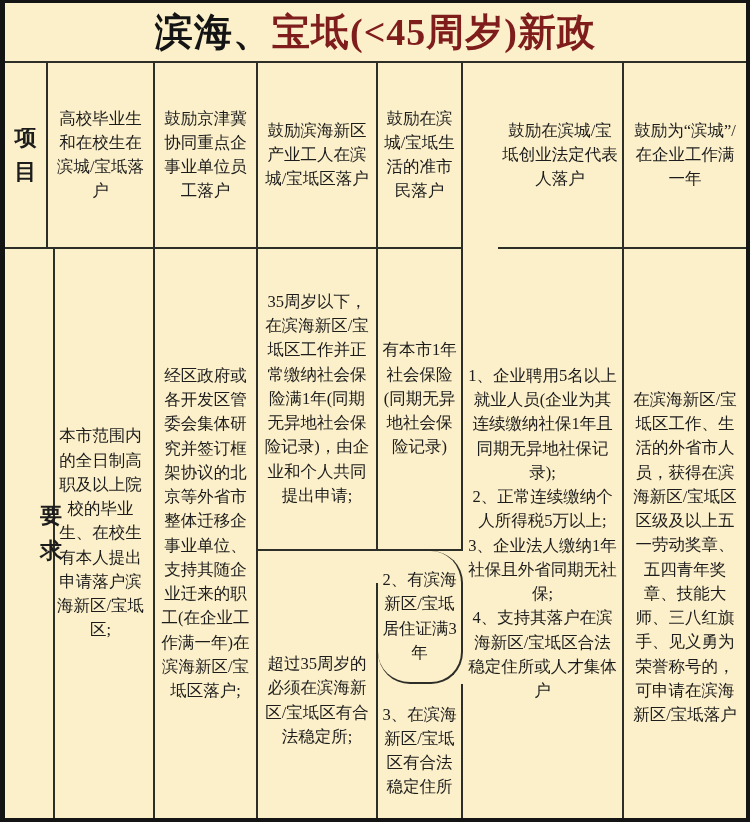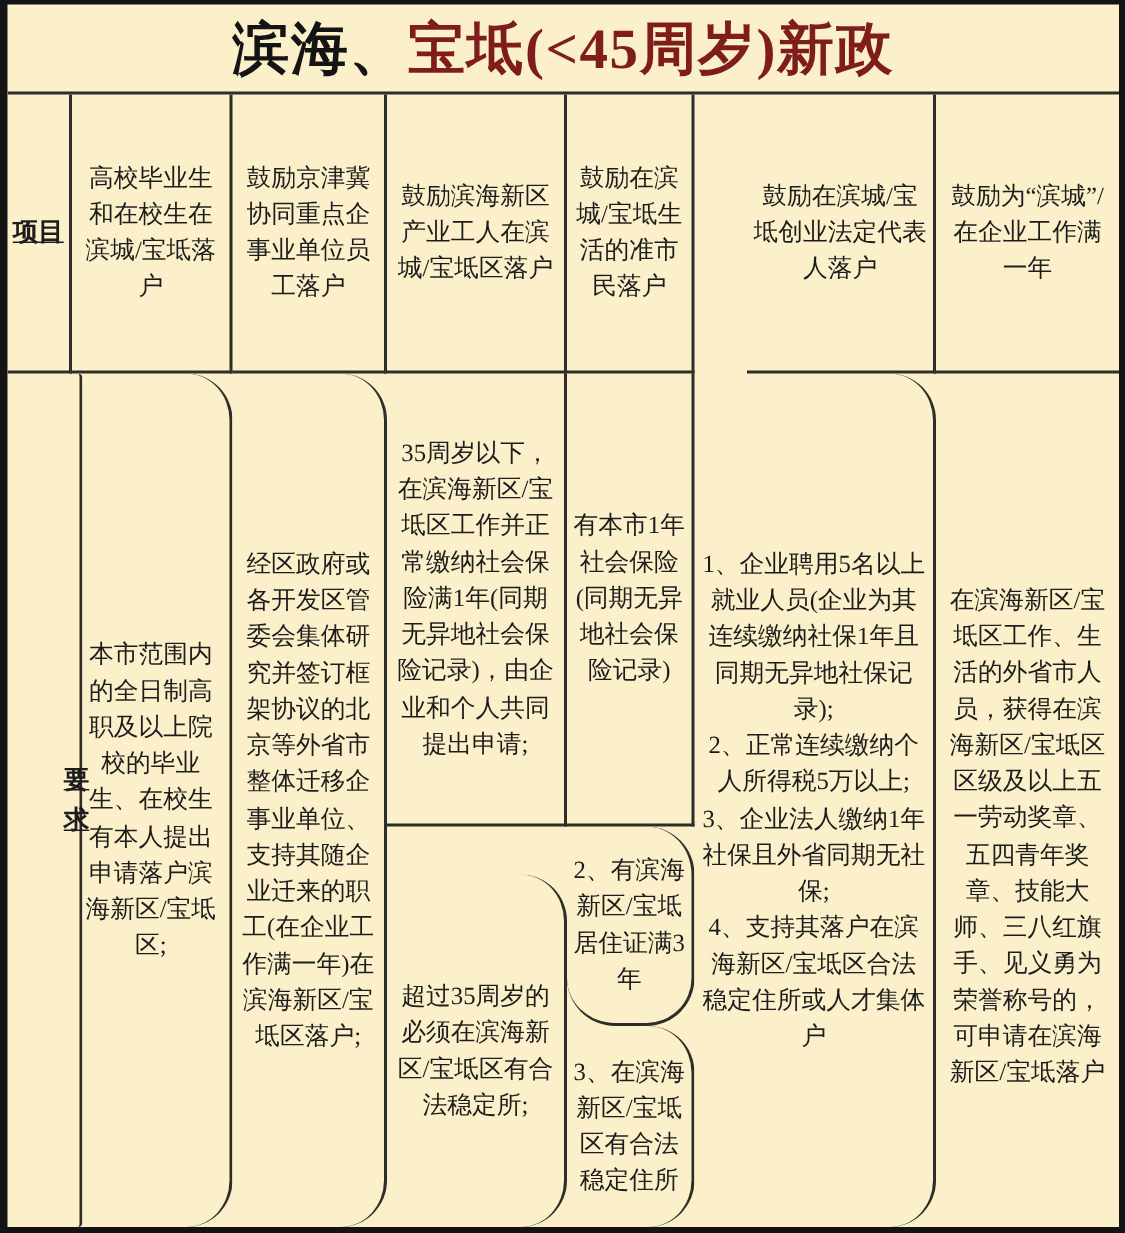--- a/index.html
+++ b/index.html
@@ -29,25 +29,24 @@
     box-sizing: border-box;
     border-right: 2px solid #2E2E28;
     border-bottom: 2px solid #2E2E28;
     display: flex; align-items: center; justify-content: center;
     text-align: center;
     padding: 3px 4px;
     font-size: 16.5px; line-height: 1.47;
     white-space: pre-line;
   }
   .br-none { border-right: none; }
-  .bb-none { border-bottom: none; border-radius: 31px; }
+  .bb-none { border-bottom: none; }
   .row-label {
-    font-size: 17px; font-weight: bold; line-height: 1.55;
+    font-size: 22px; font-weight: bold; line-height: 1.55;
     padding: 0 2px;
-    text-decoration: underline;
   }
   
   .a-corner   { grid-column: 1; grid-row: 1; }
   .a-h2       { grid-column: 2; grid-row: 1; }
   .a-h3       { grid-column: 3; grid-row: 1; }
   .a-h4       { grid-column: 4; grid-row: 1; }
   .a-h5       { grid-column: 5; grid-row: 1; }
   .a-h6       { grid-column: 6; grid-row: 1; margin-left: 35px; }
   .a-h7       { grid-column: 7; grid-row: 1; }
   .a-req      { grid-column: 1; grid-row: 2 / 5; margin-left: 44px; }

